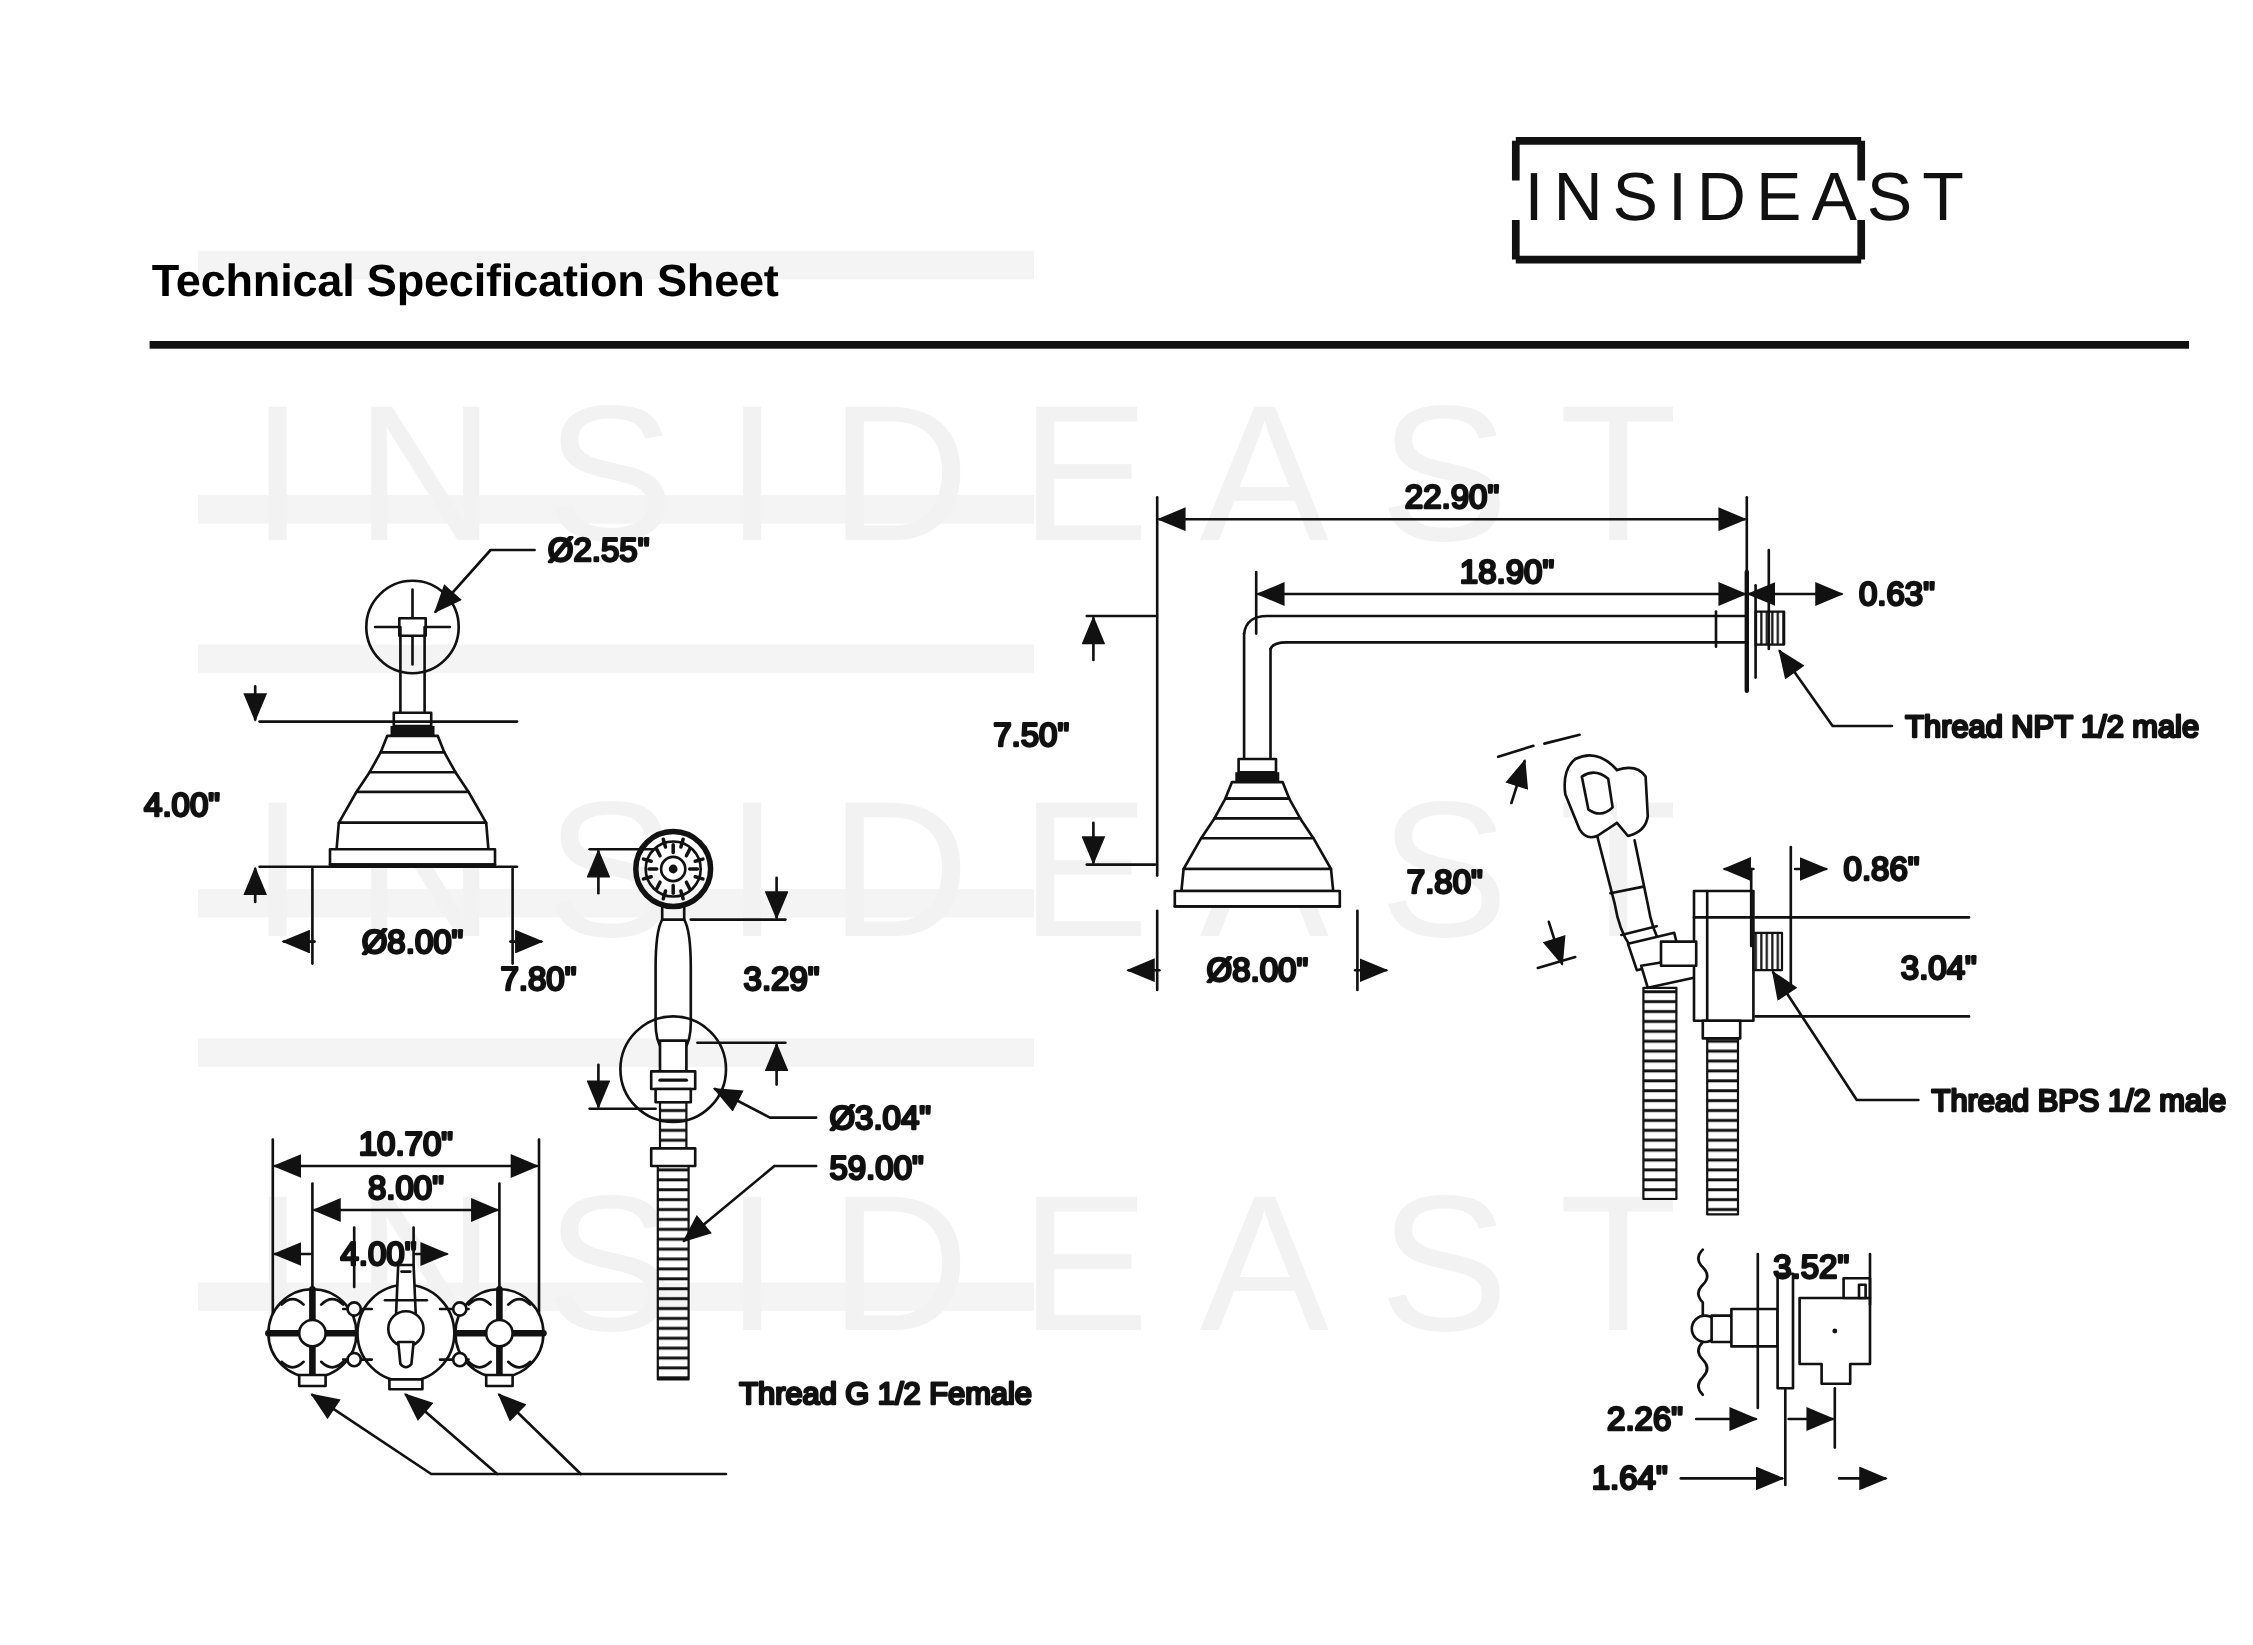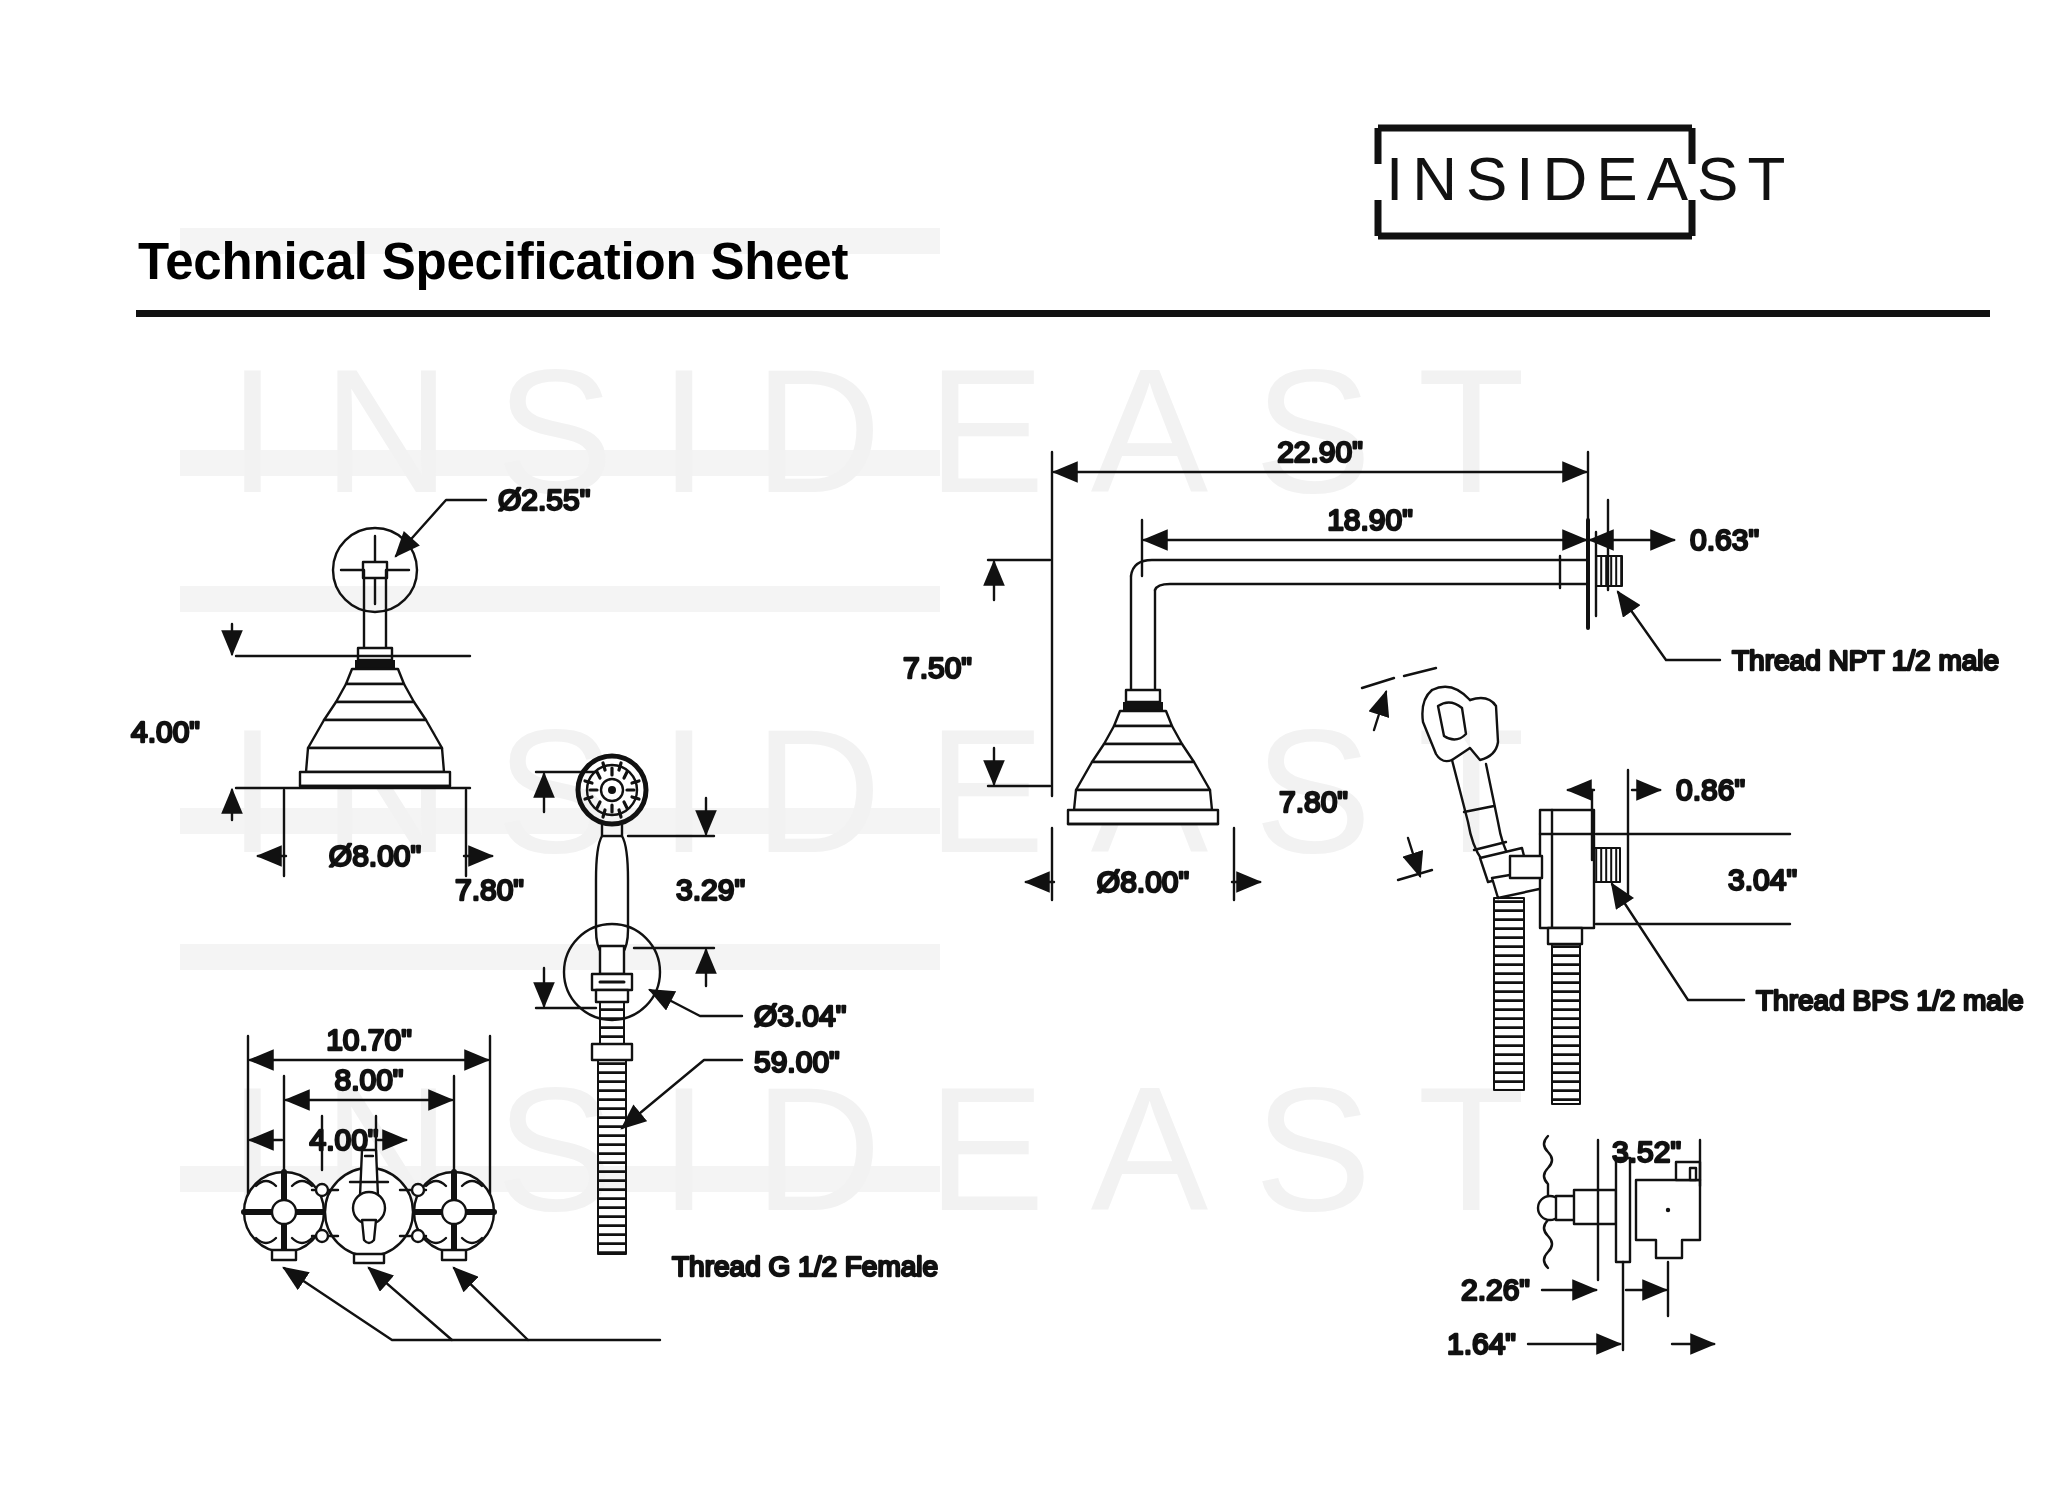--- a/index.html
+++ b/index.html
@@ -41,21 +41,21 @@
     border-left: none; border-right: none;
   }
   .wm-box.b0 { left: 180px; top: 228px;  width: 760px; height: 196px; }
   .wm-box.b1 { left: 180px; top: 586px;  width: 760px; height: 196px; }
   .wm-box.b2 { left: 180px; top: 944px;  width: 760px; height: 196px; }
 
   
   .page-title {
     position: absolute;
     left: 138px; top: 232px;
-    font-size: 51px;
+    font-size: 41px;
     font-weight: bold;
     letter-spacing: -0.2px;
     z-index: 5;
   }
   .header-rule {
     position: absolute;
     left: 136px; top: 310px;
     width: 1854px; height: 7px;
     background: #111;
     z-index: 5;

